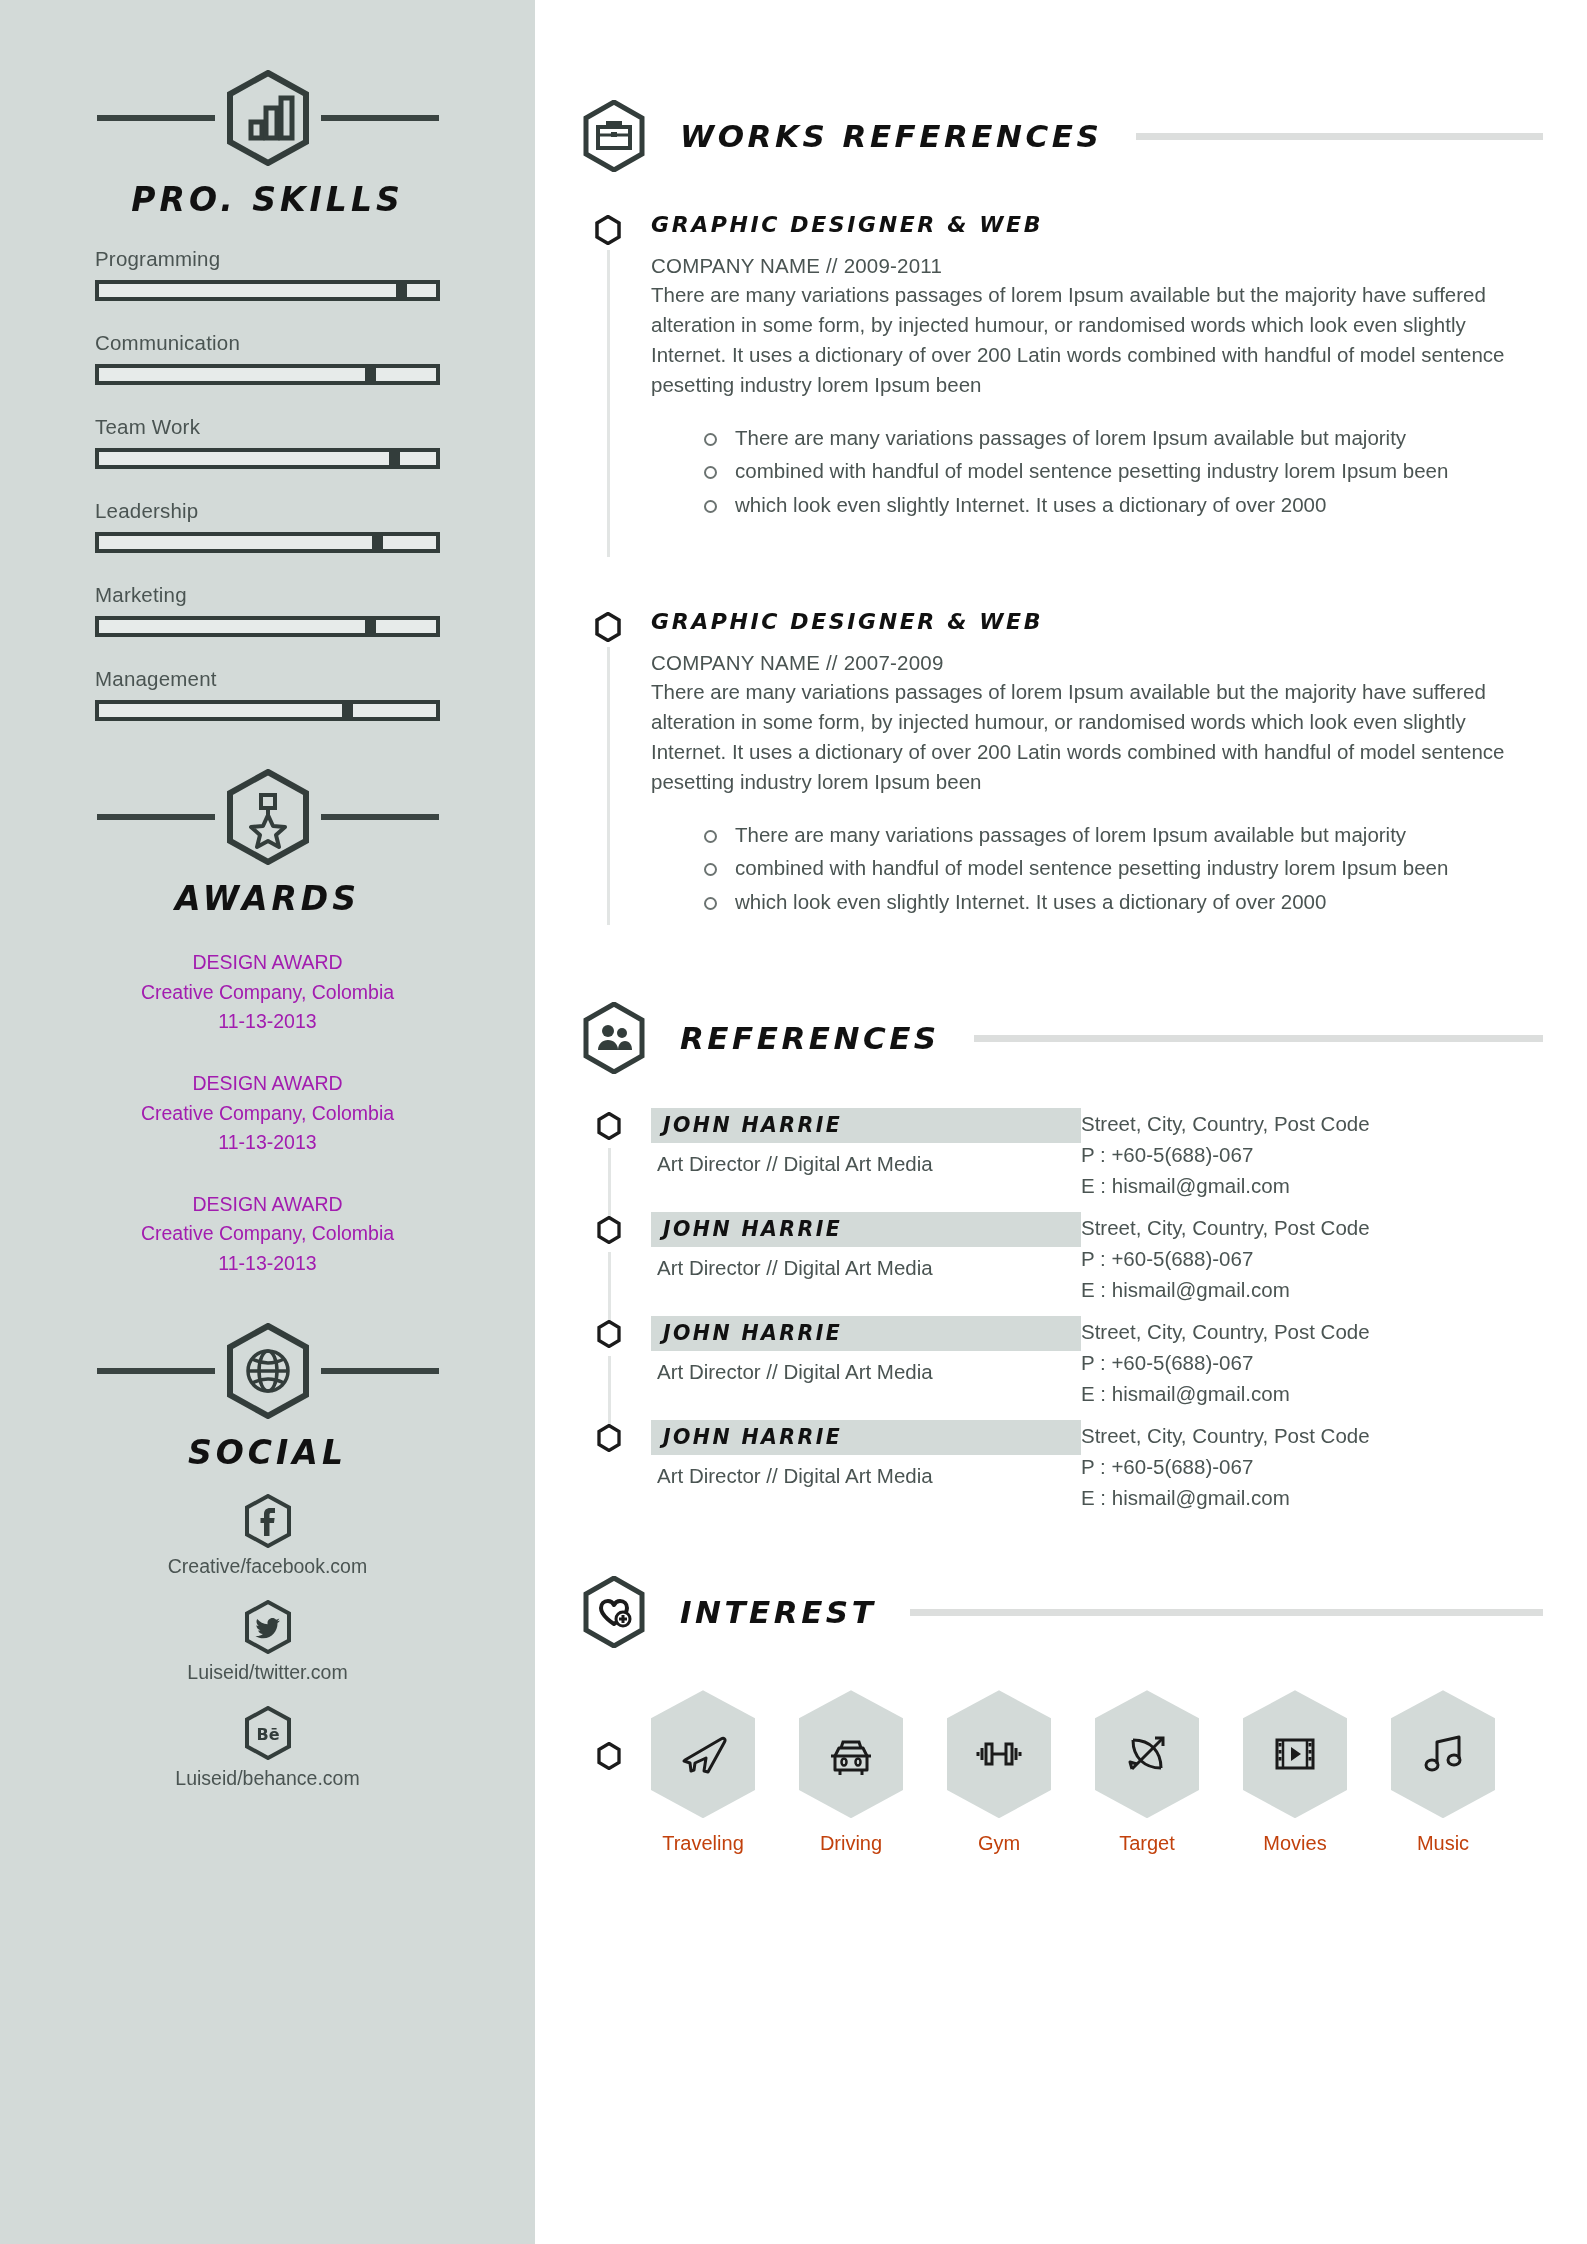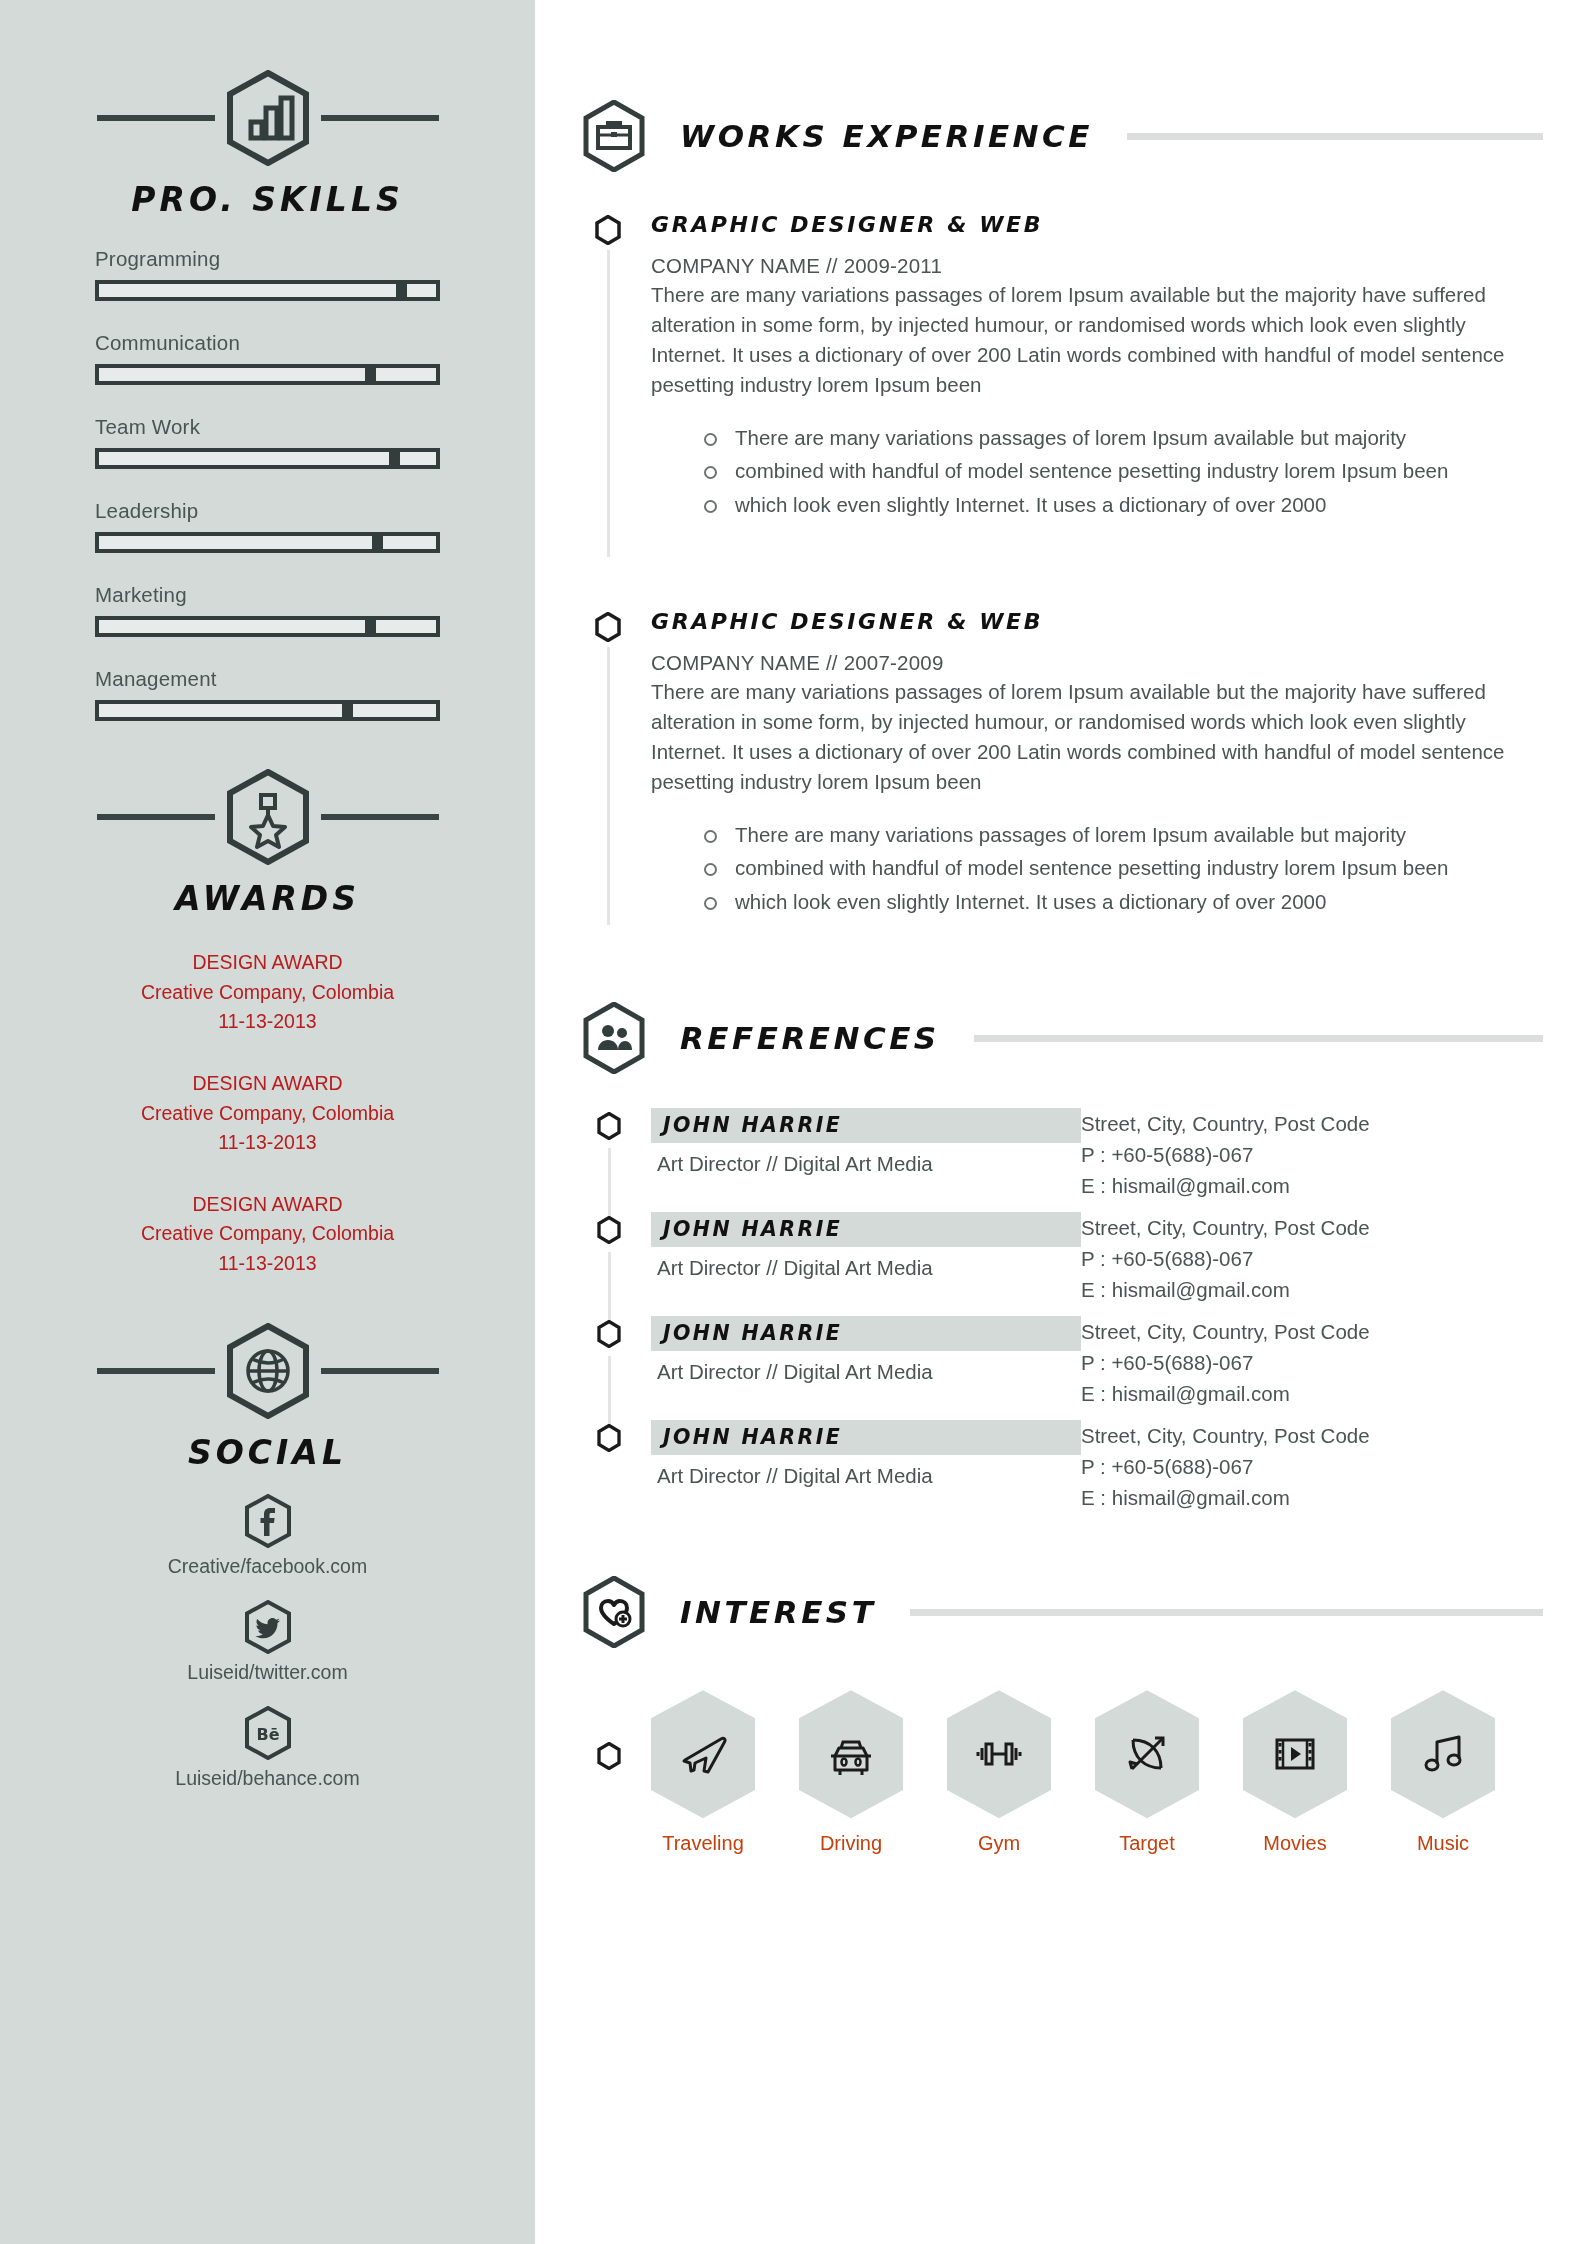--- a/index.html
+++ b/index.html
@@ -33,21 +33,21 @@
   .skill { margin-bottom:30px; }
   .skill-name { font-size:20.5px; color:#4a5452; margin-bottom:9px; letter-spacing:.2px; }
   .bar {
     position:relative; height:21px; border:4px solid #333d3b; background:#e7ebea;
   }
   .bar .marker { position:absolute; top:0; bottom:0; width:11px; background:#333d3b; }
 
   
   .awards { margin-top:30px; text-align:center; }
   .award { margin-bottom:32px; line-height:1.52; }
-  .award div { font-size:19.5px; color:#b91c1c; }
+  .award div { font-size:19.5px; color:#a21caf; }
 
   
   .socials { margin-top:22px; text-align:center; }
   .social { margin-bottom:10px; }
   .social-ic { width:48px; height:54px; margin:0 auto 7px; position:relative; }
   .social-label { font-size:19.5px; color:#4a5452; margin-bottom:22px; }
 
   
   .main { flex:1; background:#fff; position:relative; padding:0 0 0 0; }
 
@@ -258,21 +258,21 @@
     <div class="m-head">
       <div class="m-hex">
         <svg viewBox="0 0 64 72" width="64" height="72">
           <polygon points="32,2 60,18 60,54 32,70 4,54 4,18" fill="none" stroke="#333d3b" stroke-width="5"></polygon>
           <rect x="16" y="27" width="32" height="21" fill="none" stroke="#333d3b" stroke-width="4"></rect>
           <path d="M26 27v-4h12v4" fill="none" stroke="#333d3b" stroke-width="4"></path>
           <line x1="16" y1="35" x2="48" y2="35" stroke="#333d3b" stroke-width="3"></line>
           <rect x="29" y="32" width="6" height="5" fill="#333d3b"></rect>
         </svg>
       </div>
-      <div class="m-title">WORKS EXPERIENCE</div>
+      <div class="m-title">WORKS REFERENCES</div>
       <div class="m-rule"></div>
     </div>
 
     <div class="jobs">
       <div class="job" style="padding-bottom:34px">
         <span class="job-hex">
           <svg viewBox="0 0 26 30" width="26" height="30">
               <polygon points="13,1.5 24,8 24,22 13,28.5 2,22 2,8" fill="none" stroke="#1b1b1b" stroke-width="3.5"></polygon>
             </svg>
         </span>

